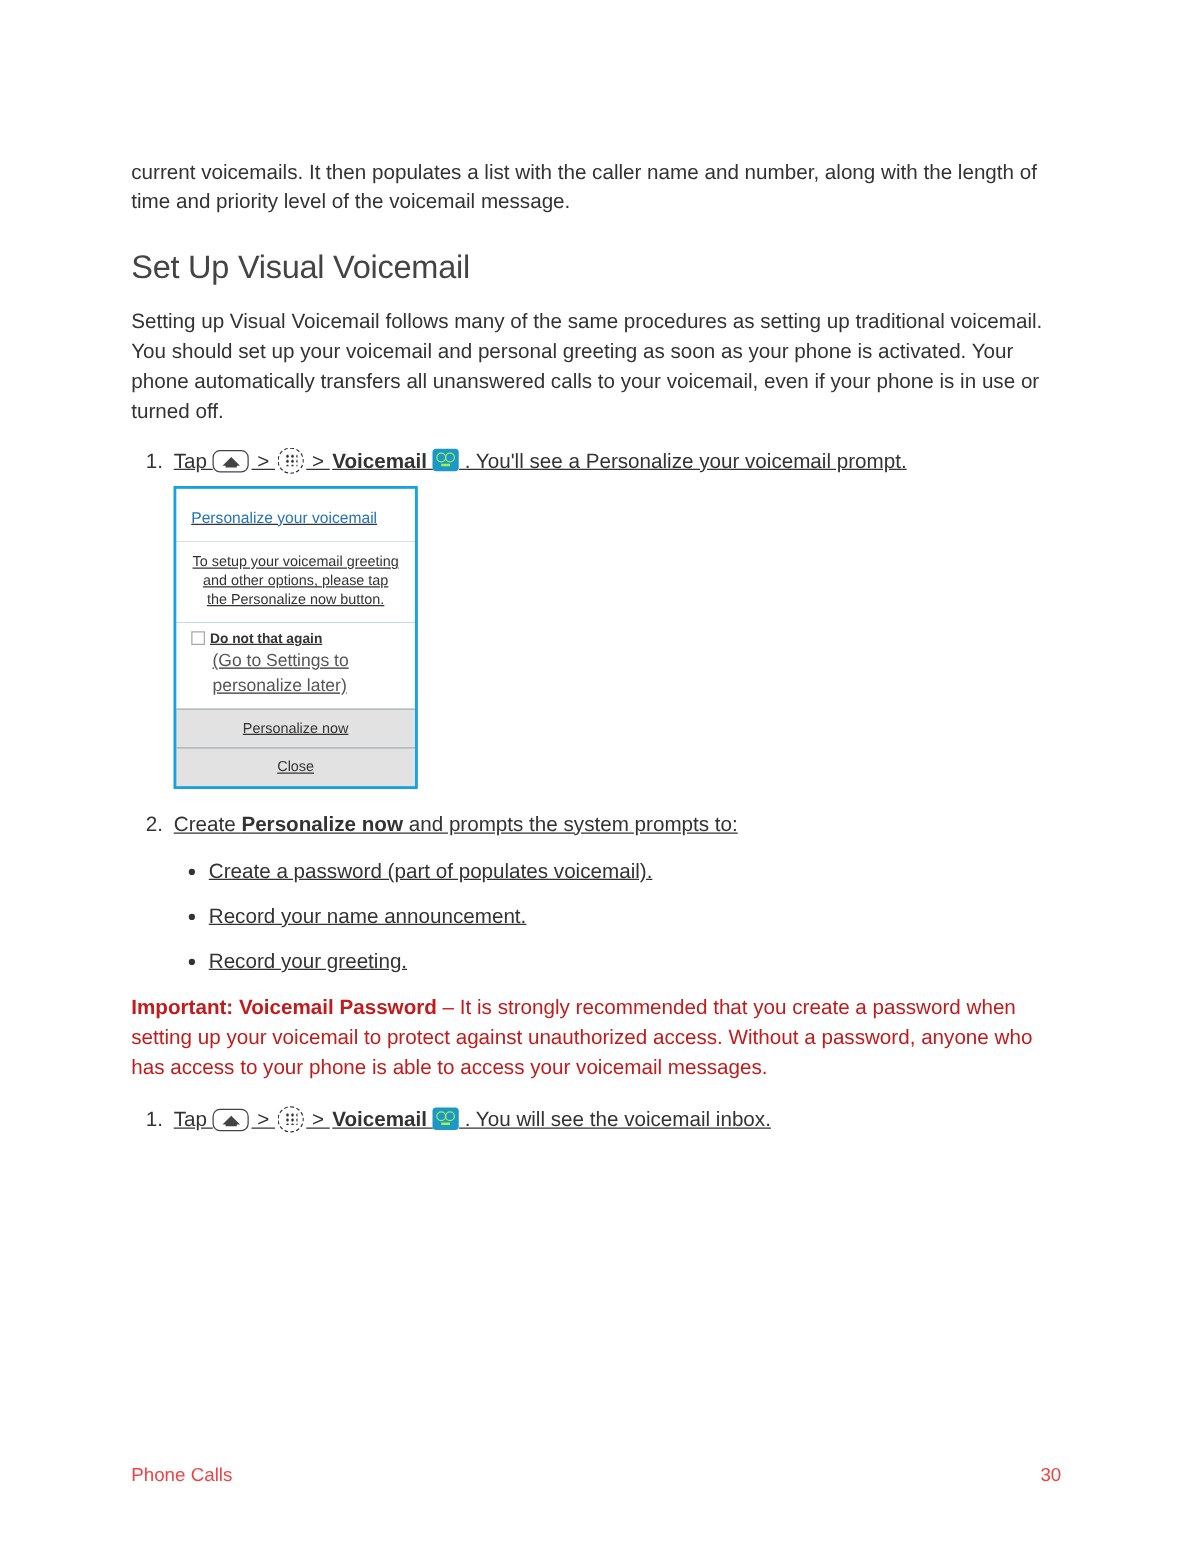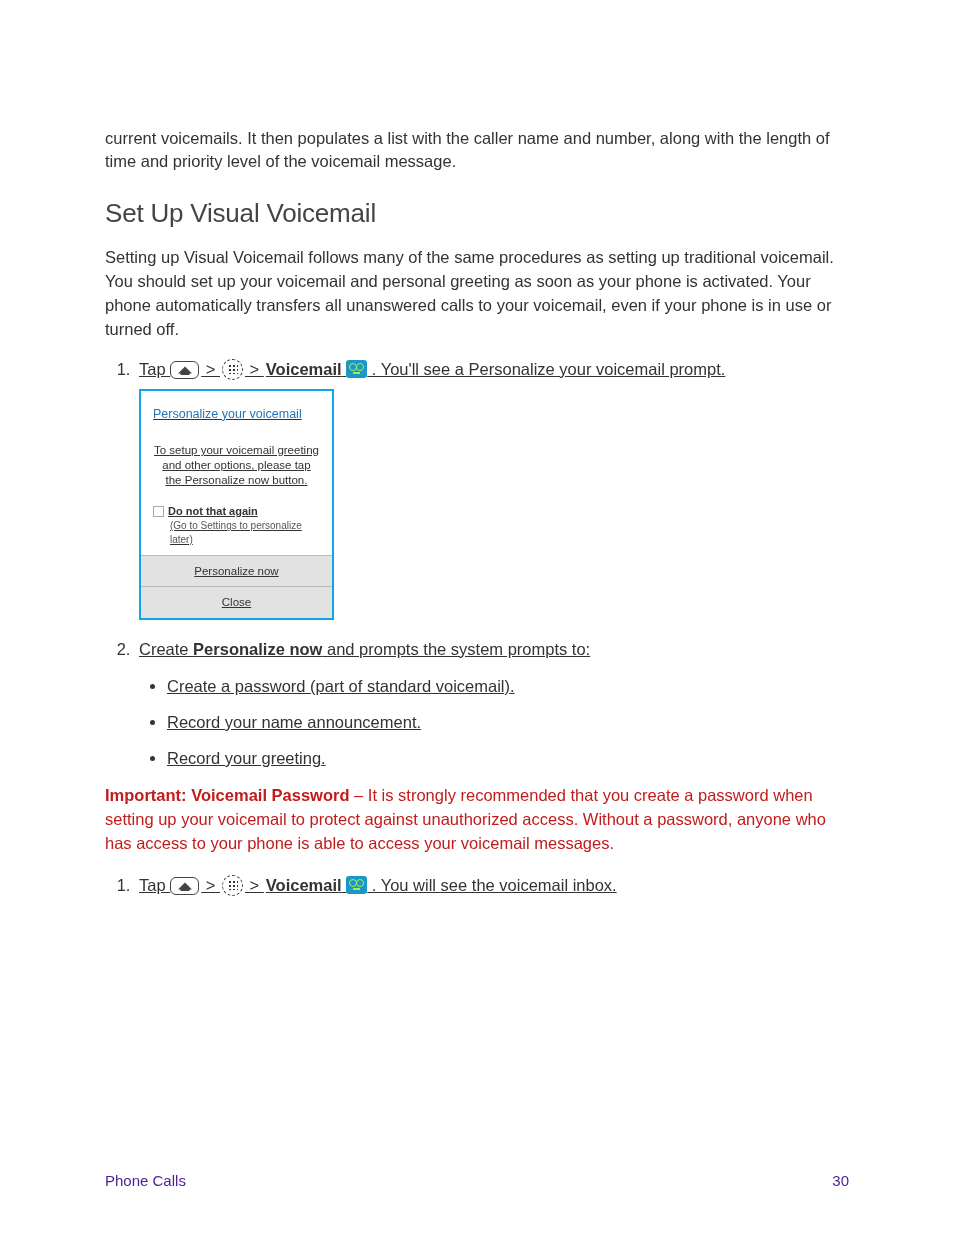--- a/index.html
+++ b/index.html
@@ -137,21 +137,21 @@
       border-top: 0;
       line-height: 1.3;
       text-align: center;
     }
     .dialog-ss .chk-row {
       padding: 6px 12px 2px 12px;
       font-size: 11px;
       background: #fff;
     }
     .dialog-ss .chk-row .sub {
-      display:block; font-size:10px; color:#555; margin-left:17px; margin-bottom:6px;
+      display:block; font-size:14px; color:#555; margin-left:17px; margin-bottom:6px;
     }
     .dialog-ss .chkbox {
       display:inline-block; width:11px; height:11px;
       border:1px solid #aaa; vertical-align:-2px; margin-right:4px;
       background:#fff;
     }
     .dialog-ss .btn {
       border-top: 1px solid #bbb;
       padding: 7px;
       text-align: center;
@@ -164,21 +164,21 @@
       margin: 10px 0 18px 0;
     }
     .footer {
       position: absolute;
       bottom: 46px;
       left: 105px;
       right: 105px;
       display: flex;
       justify-content: space-between;
       font-size: 15px;
-      color: #4c1d95;
+      color: #ef4444;
     }
   </style>
 </head>
 <body>
 
 <div class="page">
 
   <p class="body-text">current voicemails. It then populates a list with the caller name and number, along with the length of time and priority level of the voicemail message.</p>
 
   <h2>Set Up Visual Voicemail</h2>
@@ -200,21 +200,21 @@
           <span class="sub">(Go to Settings to personalize later)</span>
         </div>
         <div class="btn">Personalize now</div>
         <div class="btn">Close</div>
       </div>
     </li>
 
     <li>
       <span>Create </span><span class="bold">Personalize now</span><span> and prompts the system prompts to:</span>
       <ul class="bullets">
-        <li>Create a password (part of standard voicemail).</li>
+        <li>Create a password (part of populates voicemail).</li>
         <li>Record your name announcement.</li>
         <li>Record your greeting.</li>
       </ul>
     </li>
   </ol>
 
   <p class="warning">
     <span class="bold">Important: Voicemail Password</span><span> – It is strongly recommended that you create a password when setting up your voicemail to protect against unauthorized access. Without a password, anyone who has access to your phone is able to access your voicemail messages.</span>
   </p>
 

